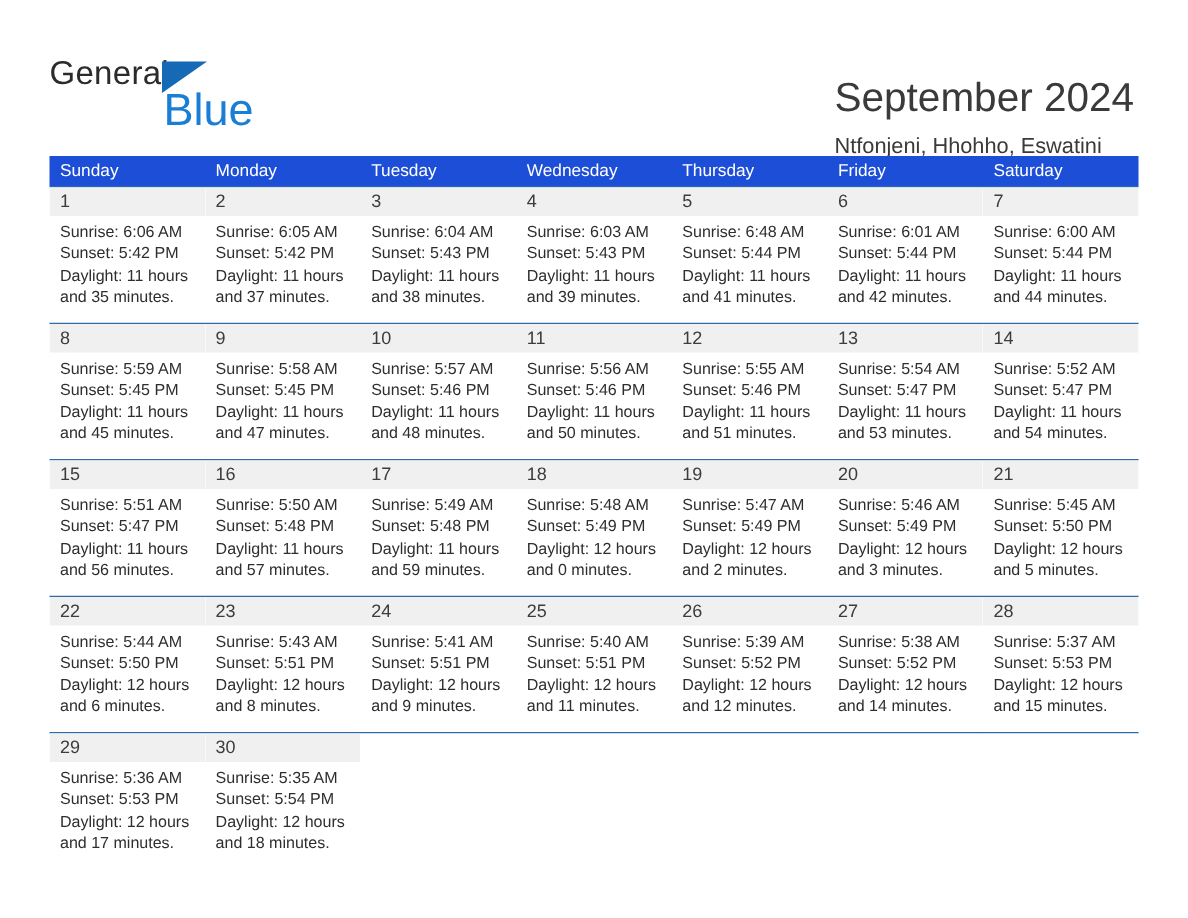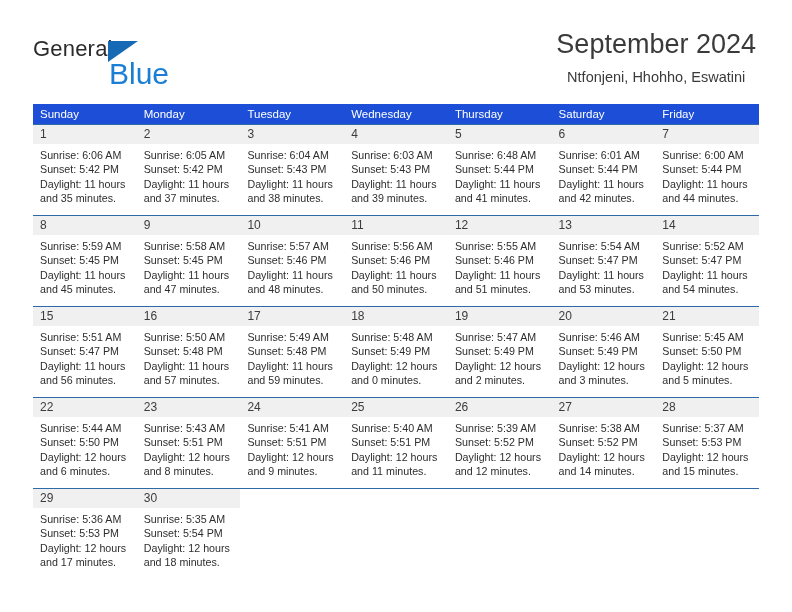--- a/index.html
+++ b/index.html
@@ -61,22 +61,22 @@
     left: 76px;
     top: 21px;
     font-size: 30px;
     color: #1a7fd4;
     font-family: "Liberation Sans", sans-serif;
   }
 
   .title-block {
     position: absolute;
     right: 36px;
-    top: 27px;
-    text-align: center;
+    top: 48px;
+    text-align: left;
   }
   .cal-title {
     font-size: 27px;
     font-weight: normal;
     color: #3a3a3a;
     line-height: 34px;
     white-space: nowrap;
   }
   .cal-subtitle {
     margin-top: 7px;
@@ -180,22 +180,22 @@
   </div>
 
   <div class="calendar">
 
     <div class="weekday-row">
       <div class="weekday-cell">Sunday</div>
       <div class="weekday-cell">Monday</div>
       <div class="weekday-cell">Tuesday</div>
       <div class="weekday-cell">Wednesday</div>
       <div class="weekday-cell">Thursday</div>
+      <div class="weekday-cell">Friday</div>
       <div class="weekday-cell">Saturday</div>
-      <div class="weekday-cell">Friday</div>
     </div>
 
     <div class="week-row">
       <div class="day-cell">
         <div class="daynum-band">
             <span class="daynum">1</span>
           </div>
         <div class="day-body">
           <div class="day-line">Sunrise: 6:06 AM</div>
           <div class="day-line">Sunset: 5:42 PM</div>

